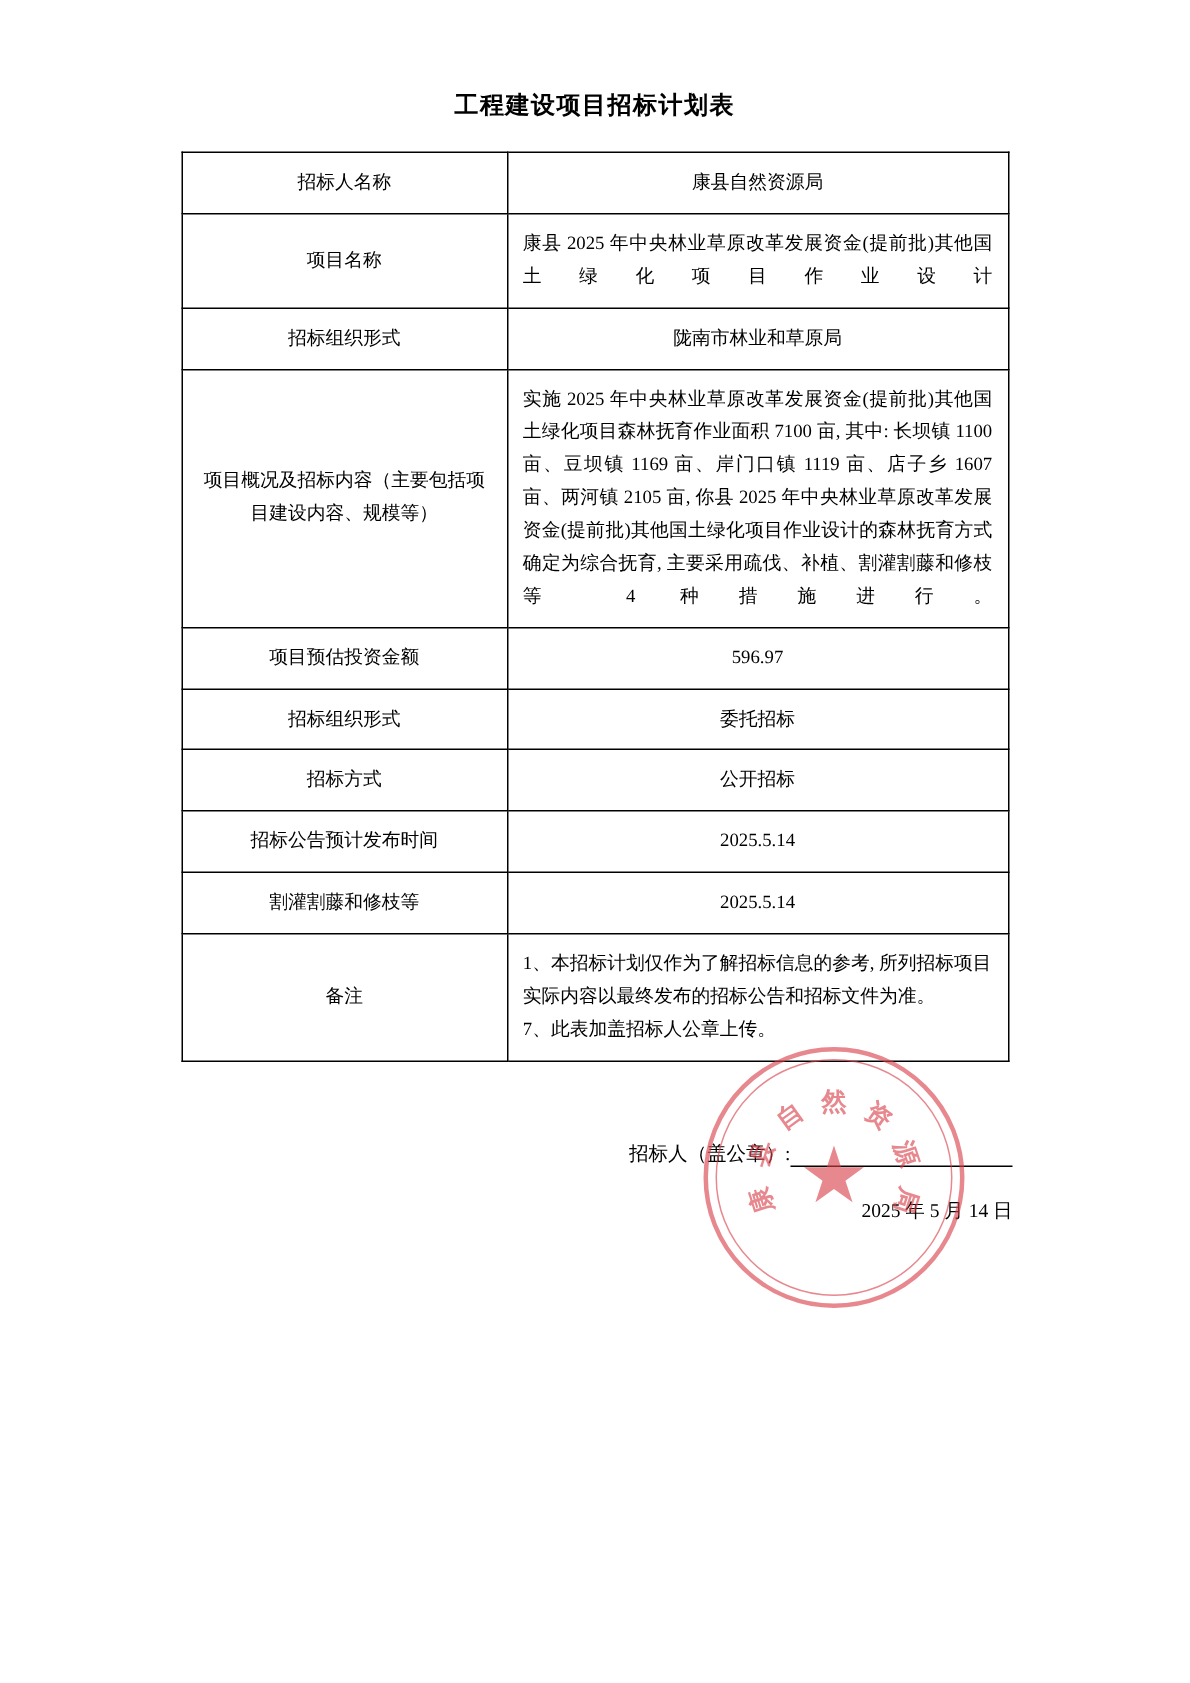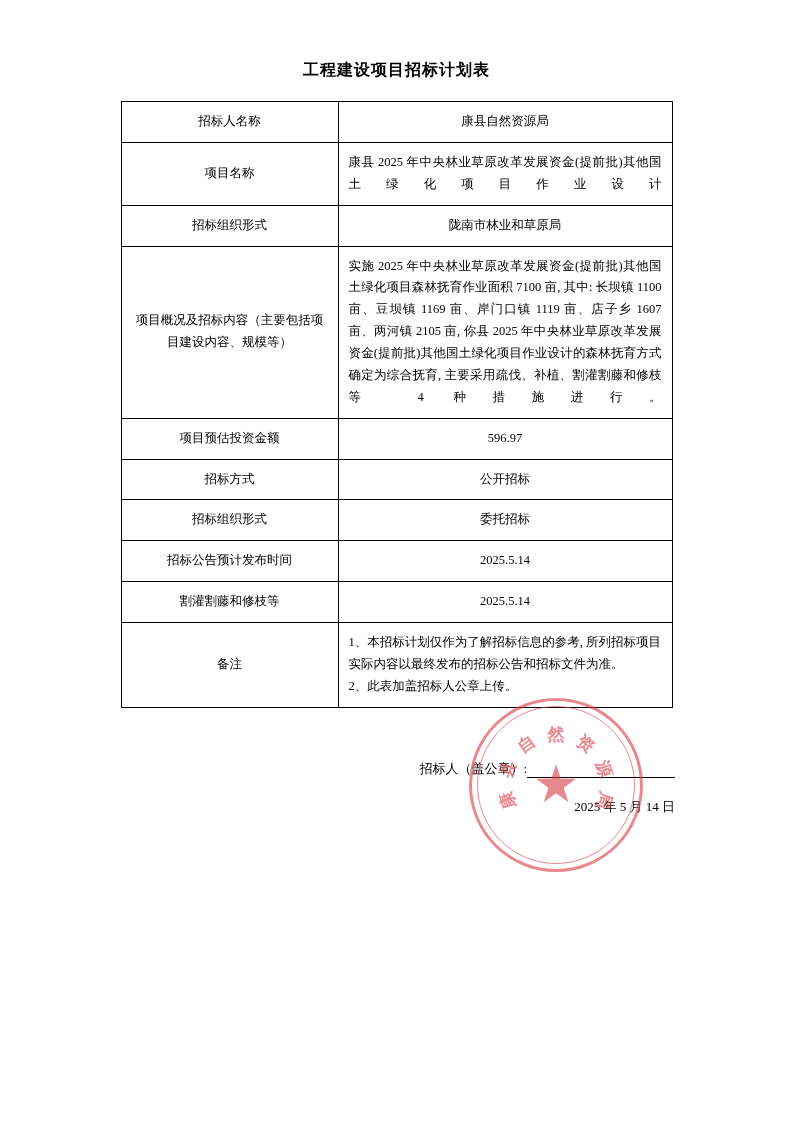--- a/index.html
+++ b/index.html
@@ -152,39 +152,39 @@
       </tr>
       <tr>
         <td class="label-cell">项目概况及招标内容（主要包括项目建设内容、规模等）</td>
         <td class="value-cell justify">实施 2025 年中央林业草原改革发展资金(提前批)其他国土绿化项目森林抚育作业面积 7100 亩, 其中: 长坝镇 1100 亩、豆坝镇 1169 亩、岸门口镇 1119 亩、店子乡 1607 亩、两河镇 2105 亩, 你县 2025 年中央林业草原改革发展资金(提前批)其他国土绿化项目作业设计的森林抚育方式确定为综合抚育, 主要采用疏伐、补植、割灌割藤和修枝等 4 种措施进行。</td>
       </tr>
       <tr>
         <td class="label-cell">项目预估投资金额</td>
         <td class="value-cell">596.97</td>
       </tr>
       <tr>
+        <td class="label-cell">招标组织形式</td>
+        <td class="value-cell">委托招标</td>
+      </tr>
+      <tr>
         <td class="label-cell">招标方式</td>
         <td class="value-cell">公开招标</td>
       </tr>
       <tr>
-        <td class="label-cell">招标组织形式</td>
-        <td class="value-cell">委托招标</td>
-      </tr>
-      <tr>
         <td class="label-cell">招标公告预计发布时间</td>
         <td class="value-cell">2025.5.14</td>
       </tr>
       <tr>
         <td class="label-cell">割灌割藤和修枝等</td>
         <td class="value-cell">2025.5.14</td>
       </tr>
       <tr>
         <td class="label-cell">备注</td>
         <td class="value-cell left" style="white-space: pre-line;">1、本招标计划仅作为了解招标信息的参考, 所列招标项目实际内容以最终发布的招标公告和招标文件为准。
-2、此表加盖招标人公章上传。</td>
+7、此表加盖招标人公章上传。</td>
       </tr>
     </tbody>
   </table>
 
   <div class="sign-area">
     <div class="seal">
       <div class="seal-inner"></div>
       <div class="seal-star">★</div>
       <div class="seal-text" id="seal-arc">
           <span style="transform: rotate(-107.5deg) translate(-50%, -62px);">康</span>

